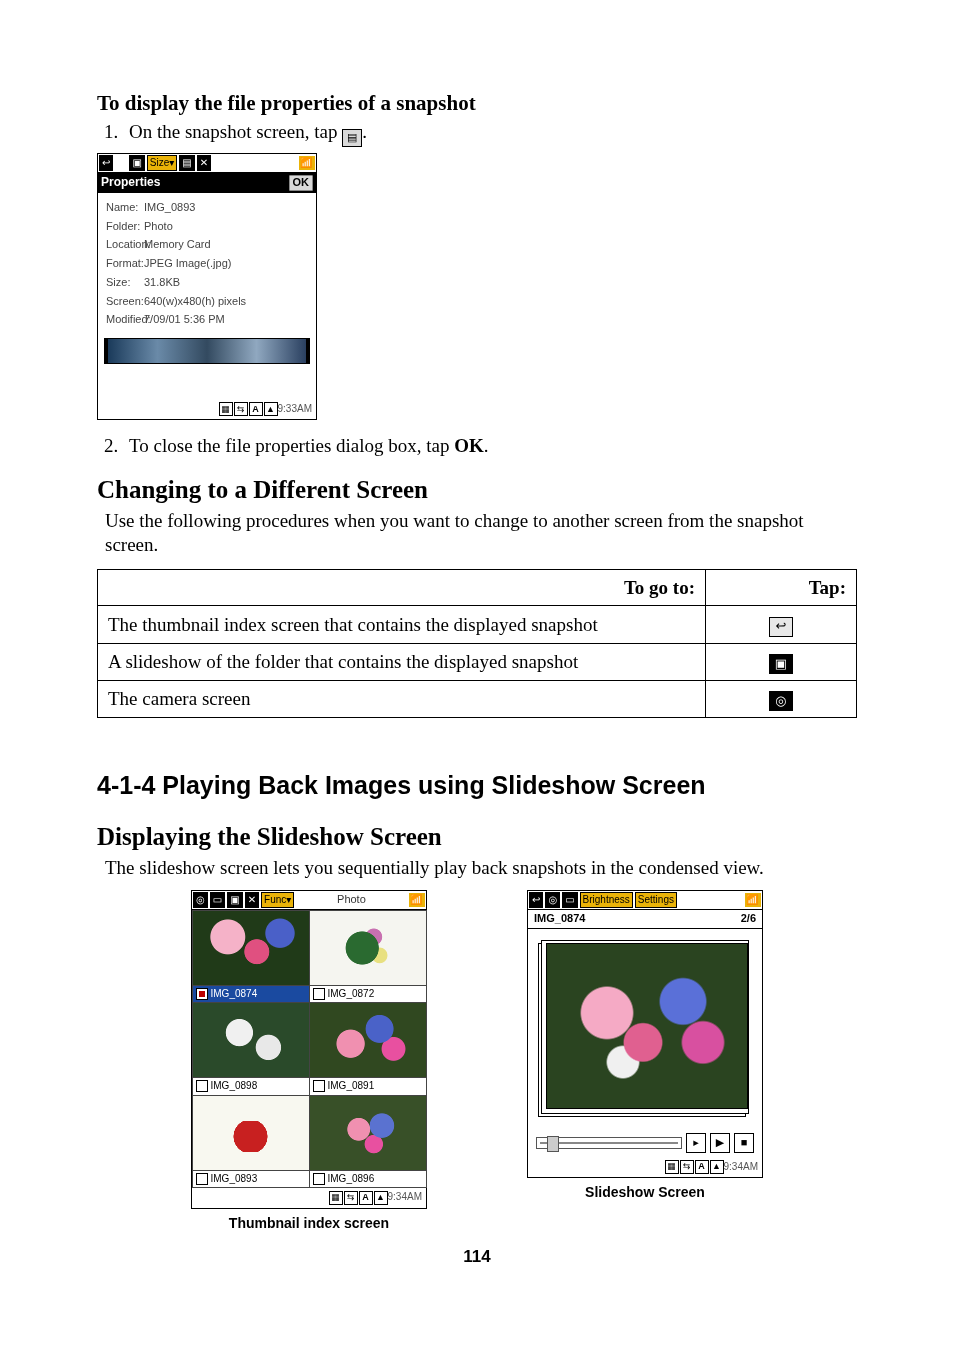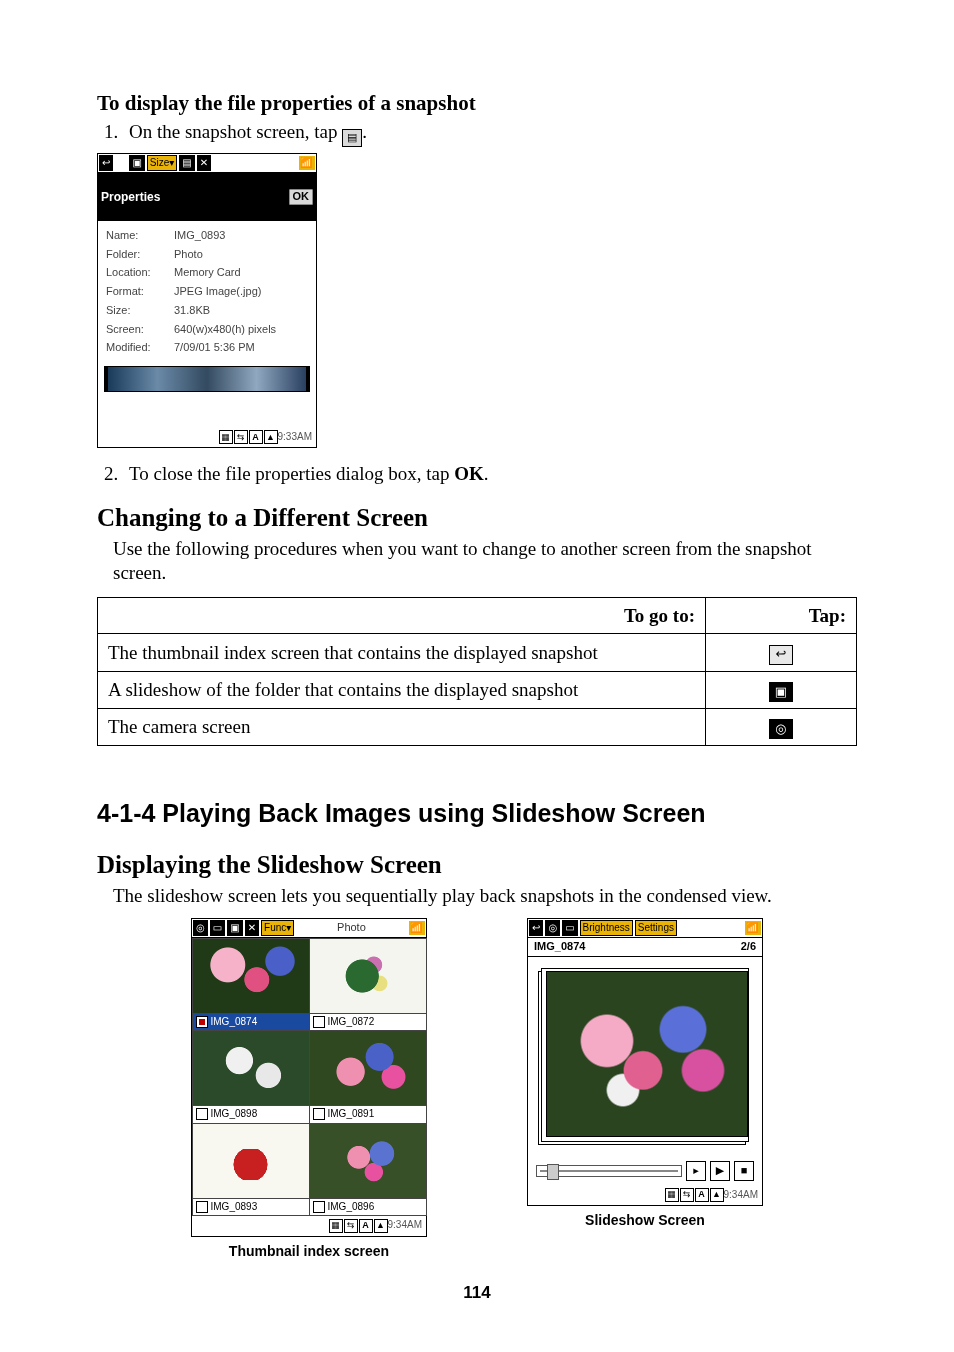--- a/index.html
+++ b/index.html
@@ -1,30 +1,30 @@
 <!DOCTYPE html>
 <html><head>
 <meta charset="utf-8">
 <style>
   html, body { margin:0; padding:0; background:#fff; color:#000; font-family:"Times New Roman", Times, serif; font-size:19px; line-height:1.25; }
   .page { width:954px; margin:0 auto; padding:90px 97px 40px 97px; box-sizing:border-box; }
   h3.sub { font-family:"Times New Roman", serif; font-weight:bold; font-size:21px; margin:0 0 4px 0; }
   h2.mid { font-family:"Times New Roman", serif; font-weight:bold; font-size:25px; margin:16px 0 4px 0; }
   h1.sec { font-family:Arial, Helvetica, sans-serif; font-weight:bold; font-size:25px; margin:52px 0 20px 0; }
-  p { margin:0 0 6px 16px; }
+  p { margin:0 0 6px 8px; }
   
   .dev { width:218px; border:1px solid #000; margin-top:6px; background:#fff; }
   .dev .topbar { height:18px; background:#fff; border-bottom:1px solid #000; display:flex; align-items:center; }
   .ticon { display:inline-flex; align-items:center; justify-content:center; border:1px solid #000; height:14px; margin:1px; font-family:Arial,sans-serif; font-size:10px; padding:0 2px; background:#eab308; }
   .ticon.dark { background:#000; color:#fff; border-color:#000; }
-  .dev .titlebar { background:#000; color:#fff; font-family:Arial,sans-serif; font-weight:bold; font-size:12px; padding:16px 3px; display:flex; justify-content:space-between; align-items:center; }
+  .dev .titlebar { background:#000; color:#fff; font-family:Arial,sans-serif; font-weight:bold; font-size:12px; padding:2px 3px; display:flex; justify-content:space-between; align-items:flex-start; }
   .okbtn { background:#d9d9d9; color:#000; font-weight:bold; font-size:11px; padding:0 3px; border:1px solid #888; border-radius:1px; }
   .props { padding:8px 8px 4px 8px; font-family:Arial,sans-serif; font-size:11px; color:#444; }
   .prow { display:flex; margin-bottom:5px; }
-  .plabel { width:68px; }
+  .plabel { width:38px; }
   .thumbstrip { margin:2px 6px 8px 6px; height:24px; background:linear-gradient(90deg,#1a3a5a 0%,#6a8aa8 25%,#334a60 50%,#90a8c0 75%,#2a4060 100%); border:1px solid #000; border-left:4px solid #000; border-right:4px solid #000; }
   .dev .spacer { height:28px; }
   .dev .bottombar { height:16px; display:flex; justify-content:flex-end; align-items:center; padding:1px 4px 2px 4px; border-top:none; }
   .bicon { display:inline-flex; align-items:center; justify-content:center; border:1px solid #000; height:12px; min-width:12px; font-size:9px; font-family:Arial,sans-serif; margin-left:1px; }
   .btime { font-family:Arial,sans-serif; font-size:10px; color:#555; }
   
   table.navtab { border-collapse:collapse; width:100%; margin-top:12px; }
   table.navtab th, table.navtab td { border:1px solid #000; padding:6px 10px; font-size:19px; }
   table.navtab th { font-weight:bold; text-align:right; }
   table.navtab td.iconcell { text-align:center; width:130px; }
@@ -69,21 +69,21 @@
      radial-gradient(circle at 78% 60%, #d850a0 0 11%, transparent 12%),
      radial-gradient(circle at 38% 72%, #f0f0f0 0 9%, transparent 10%),
      #2a4420;
   }
   .slide .ctrls { display:flex; align-items:center; gap:4px; padding:6px 8px 4px 8px; }
   .slider { flex:1; height:10px; border:1px solid #555; position:relative; background:#fff; }
   .slider::before { content:""; position:absolute; left:3px; right:3px; top:50%; height:2px; margin-top:-1px; background:#888; }
   .slider .thumb { position:absolute; left:10px; top:-2px; width:10px; height:14px; background:#ccc; border:1px solid #555; }
   .cbtn { width:18px; height:18px; border:1px solid #000; display:flex; align-items:center; justify-content:center; font-size:11px; background:#fff; }
   .inline-icon { display:inline-flex; vertical-align:-3px; width:18px; height:16px; border:1px solid #000; background:#dadada; align-items:center; justify-content:center; font-size:11px; }
-  .pagenum { text-align:center; font-weight:bold; font-size:17px; margin-top:22px; font-family:Arial,sans-serif; }
+  .pagenum { text-align:center; font-weight:bold; font-size:17px; margin-top:14px; font-family:Arial,sans-serif; }
   ol.steps { margin:0 0 0 0; padding-left:26px; }
   ol.steps > li { padding-left:6px; }
   .sizebox { font-size:10px; }
 </style>
 </head>
 <body>
 
 <div class="page">
 
   <h3 class="sub">To display the file properties of a snapshot</h3>

